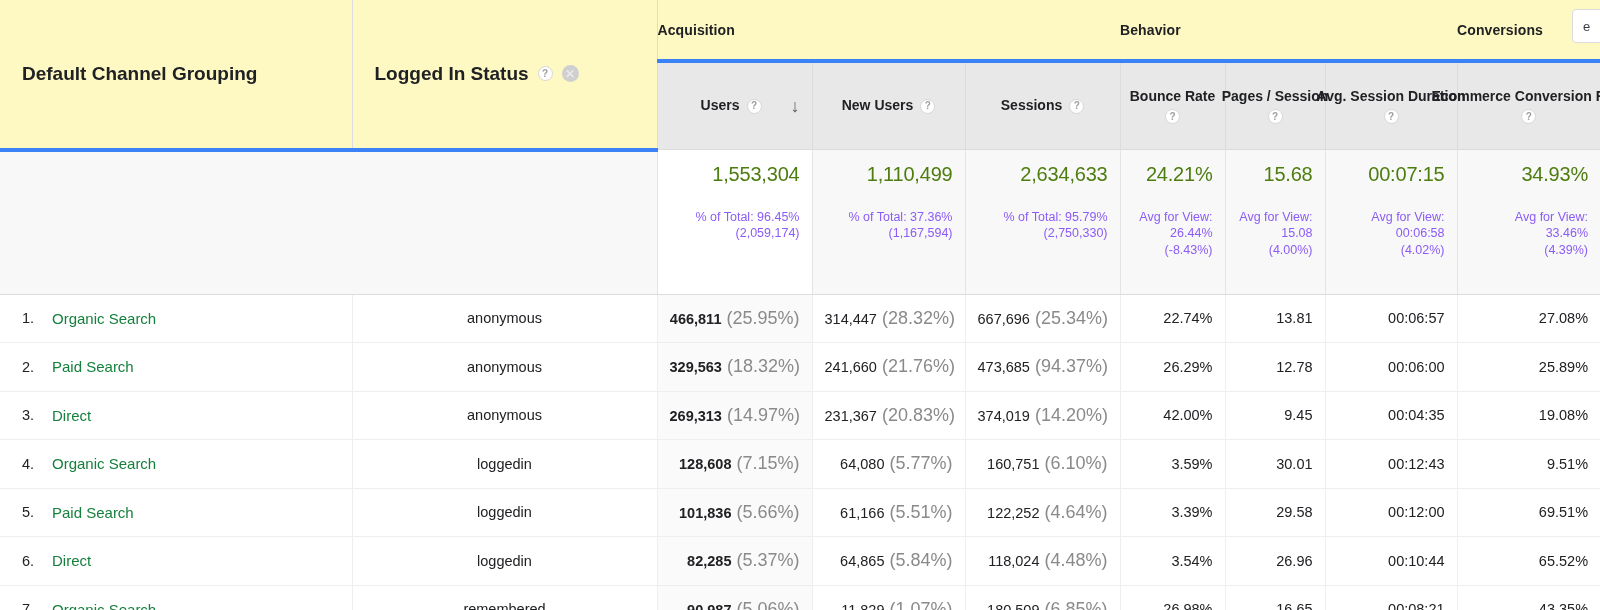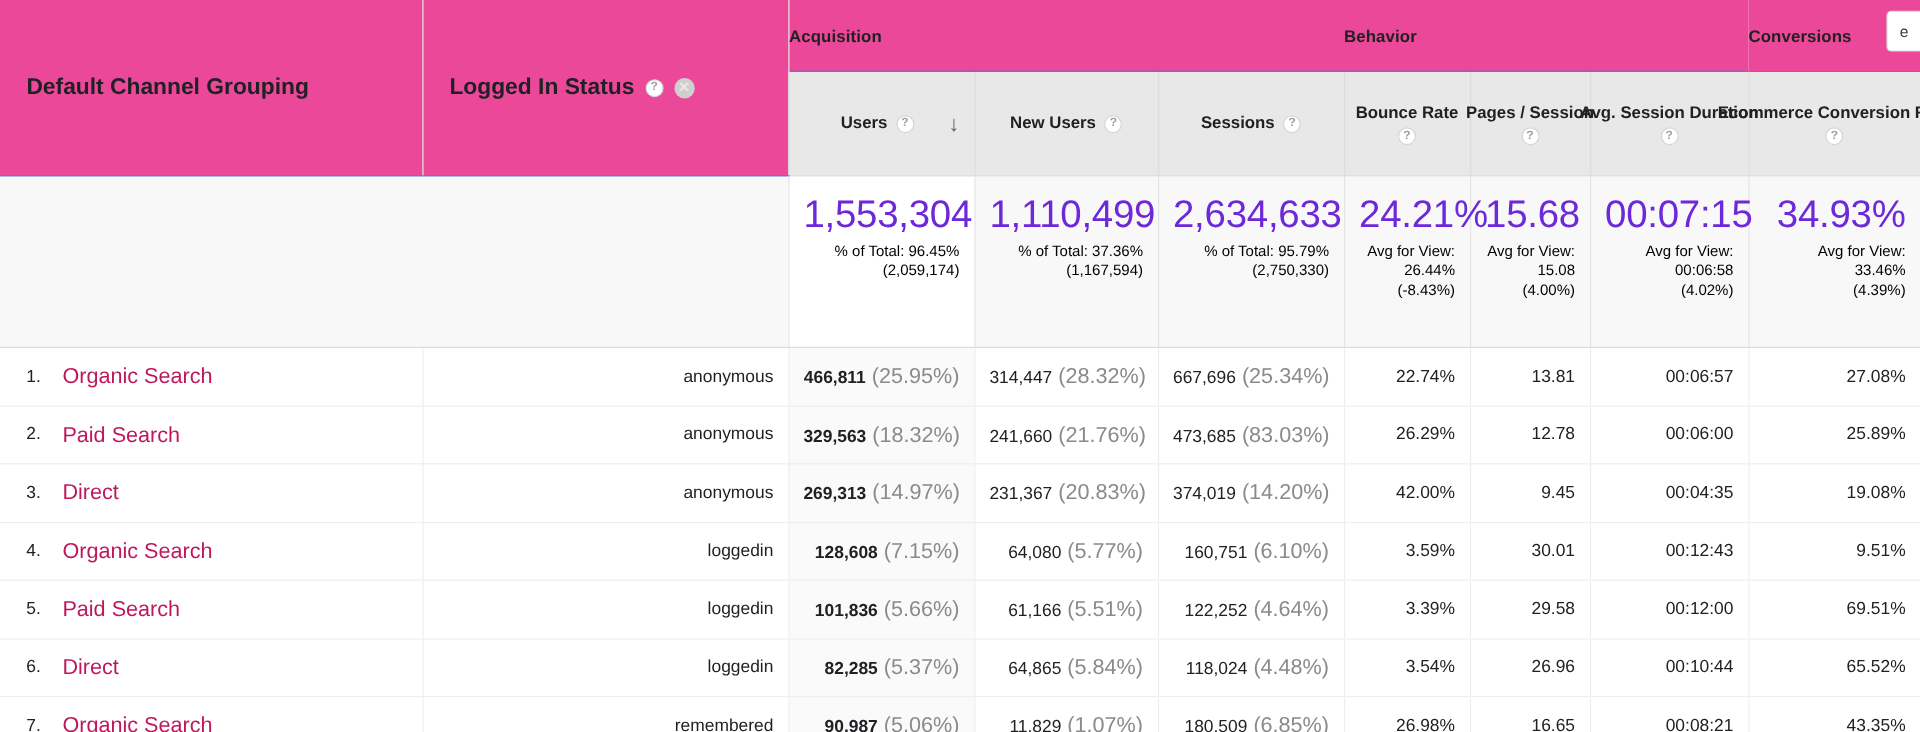--- a/index.html
+++ b/index.html
@@ -29,25 +29,25 @@
   .col-users  { width: 155px; }
   .col-new    { width: 153px; }
   .col-sess   { width: 155px; }
   .col-bounce { width: 105px; }
   .col-pages  { width: 100px; }
   .col-dur    { width: 132px; }
   .col-ecom   { width: 143px; }
 
   
   .hdr-group td, .hdr-group th {
-    background: #ec4899;
+    background: #fef9c3;
     height: 59px;
     padding: 0;
     vertical-align: middle;
-    border-bottom: 1px solid #3b82f6;
+    border-bottom: 4px solid #3b82f6;
   }
   .group-label {
     font-size: 14px;
     font-weight: bold;
     color: #202124;
     padding-left: 12px;
     text-align: left;
     letter-spacing: .1px;
   }
   .group-cell-conv {
@@ -179,31 +179,31 @@
     text-align: right;
   }
   .summary-row td.blank-cell {
     border-left: none;
     border-right: 1px solid #e4e4e4;
   }
   .summary-row td.sorted-col {
     background: #ffffff;
   }
   .sum-big {
-    font-size: 32px;
+    font-size: 20px;
     font-weight: normal;
-    color: #6d28d9;
+    color: #4d7c0f;
     line-height: 1.08;
     letter-spacing: -.2px;
   }
   .sum-sub {
     font-size: 12.5px;
-    color: #000000;
+    color: #8b5cf6;
     line-height: 1.35;
-    margin-top: 5px;
+    margin-top: 23px;
   }
 
   
   .data-row td {
     height: 47.5px;
     padding: 0 12px;
     border-bottom: 1px solid #eeeeee;
     border-left: 1px solid #eeeeee;
     background: #ffffff;
     font-size: 14.5px;
@@ -213,43 +213,43 @@
     white-space: nowrap;
   }
   .data-row td.cell-dim1 {
     border-left: none;
     border-right: 1px solid #eeeeee;
     text-align: left;
     padding-left: 12px;
   }
   .data-row td.cell-dim2 {
     border-left: none;
-    text-align: right;
+    text-align: center;
     padding-left: 12px;
   }
   .data-row td.sorted-col {
     background: #fafafa;
   }
   .idx-link {
     display: flex;
     align-items: center;
     gap: 0;
   }
   .row-index {
     display: inline-block;
     width: 40px;
     color: #202124;
     font-size: 14.5px;
     text-align: right;
     padding-right: 18px;
     box-sizing: border-box;
   }
   .dim-link {
-    color: #be185d;
-    font-size: 18px;
+    color: #15803d;
+    font-size: 15px;
     text-decoration: none;
     cursor: pointer;
   }
   .dim-plain { font-size: 14.5px; color: #202124; }
 
   .val-main { font-weight: normal; }
   .val-main.bold { font-weight: bold; margin-top: 28px; }
   .val-pct {
     color: #8a8a8a;
     font-size: 18px;
@@ -431,21 +431,21 @@
       <tr class="data-row">
         <td class="cell-dim1">
           <span class="idx-link">
             <span class="row-index">2.</span>
             <a class="dim-link">Paid Search</a>
           </span>
         </td>
         <td class="cell-dim2"><span class="dim-plain">anonymous</span></td>
         <td class="sorted-col"><span class="val-main bold">329,563</span><span class="val-pct">(18.32%)</span></td>
         <td><span class="val-main">241,660</span><span class="val-pct">(21.76%)</span></td>
-        <td><span class="val-main">473,685</span><span class="val-pct">(83.03%)</span></td>
+        <td><span class="val-main">473,685</span><span class="val-pct">(94.37%)</span></td>
         <td><span class="val-main">26.29%</span></td>
         <td><span class="val-main">12.78</span></td>
         <td><span class="val-main">00:06:00</span></td>
         <td><span class="val-main">25.89%</span></td>
       </tr>
       <tr class="data-row">
         <td class="cell-dim1">
           <span class="idx-link">
             <span class="row-index">3.</span>
             <a class="dim-link">Direct</a>

